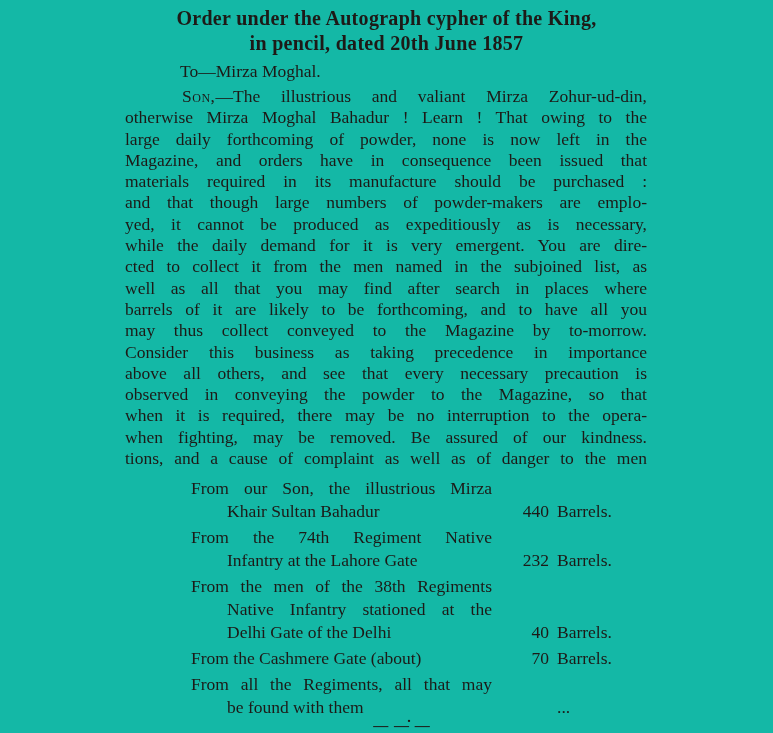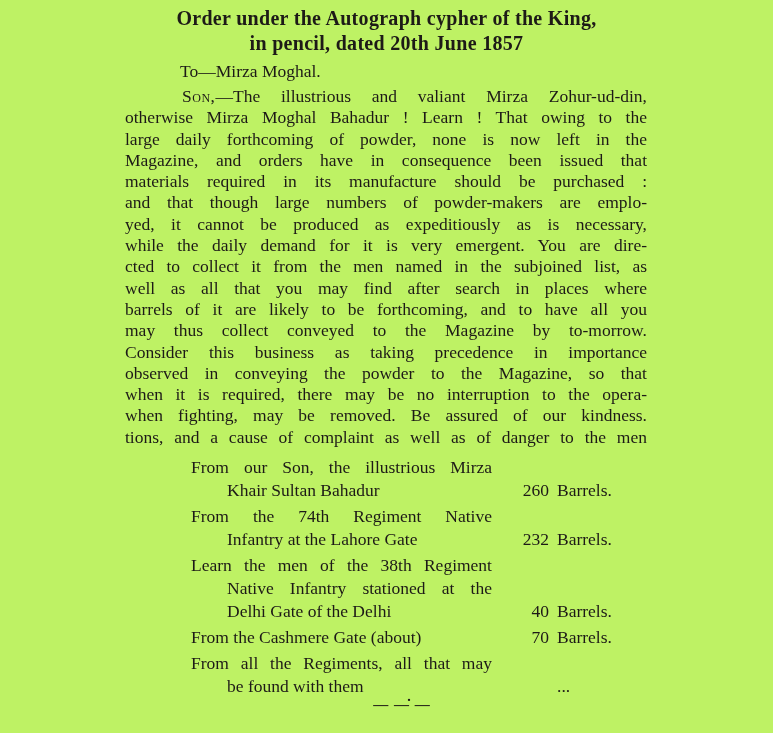--- a/index.html
+++ b/index.html
@@ -1,20 +1,20 @@
 <!DOCTYPE html>
 <html><head>
 <meta charset="utf-8">
 <style>
   html, body { margin: 0; padding: 0; }
   .page {
     position: relative;
     width: 773px;
     height: 733px;
-    background: #bef264;
+    background: #14b8a6;
     overflow: hidden;
     font-family: "Liberation Serif", "DejaVu Serif", serif;
     color: #1d1a17;
   }
   .title-block {
     position: absolute;
     top: 6px;
     left: 0;
     width: 773px;
     text-align: center;
@@ -96,53 +96,54 @@
       <div class="pline">Magazine, and orders have in consequence been issued that</div>
       <div class="pline">materials required in its manufacture should be purchased :</div>
       <div class="pline">and that though large numbers of powder-makers are emplo-</div>
       <div class="pline">yed, it cannot be produced as expeditiously as is necessary,</div>
       <div class="pline">while the daily demand for it is very emergent.  You are dire-</div>
       <div class="pline">cted to collect it from the men named in the subjoined list, as</div>
       <div class="pline">well as all that you may find after search in places where</div>
       <div class="pline">barrels of it are likely to be forthcoming, and to have all you</div>
       <div class="pline">may thus collect conveyed to the Magazine by to-morrow.</div>
       <div class="pline">Consider this business as taking precedence in importance</div>
+      <div class="pline">above all others, and see that every necessary precaution is</div>
       <div class="pline">observed in conveying the powder to the Magazine, so that</div>
       <div class="pline">when it is required, there may be no interruption to the opera-</div>
       <div class="pline">when fighting, may be removed.  Be assured of our kindness.</div>
       <div class="pline">tions, and a cause of complaint as well as of danger to the men</div>
     </div>
 
     <div class="barrel-list">
 
       <div class="row">
         <div class="lines">
           <div class="l just">From our Son, the illustrious Mirza</div>
           <div class="l cont">Khair Sultan Bahadur</div>
         </div>
         <div class="amount">
-          <span class="val">260</span>
+          <span class="val">440</span>
           <span class="unit">Barrels.</span>
         </div>
       </div>
 
       <div class="row">
         <div class="lines">
           <div class="l just">From the 74th Regiment Native</div>
           <div class="l cont">Infantry at the Lahore Gate</div>
         </div>
         <div class="amount">
           <span class="val">232</span>
           <span class="unit">Barrels.</span>
         </div>
       </div>
 
       <div class="row">
         <div class="lines">
-          <div class="l just">Learn the men of the 38th Regiment</div>
+          <div class="l just">From the men of the 38th Regiments</div>
           <div class="l cont just">Native Infantry stationed at the</div>
           <div class="l cont">Delhi Gate of the Delhi</div>
         </div>
         <div class="amount">
           <span class="val">40</span>
           <span class="unit">Barrels.</span>
         </div>
       </div>
 
       <div class="row">

